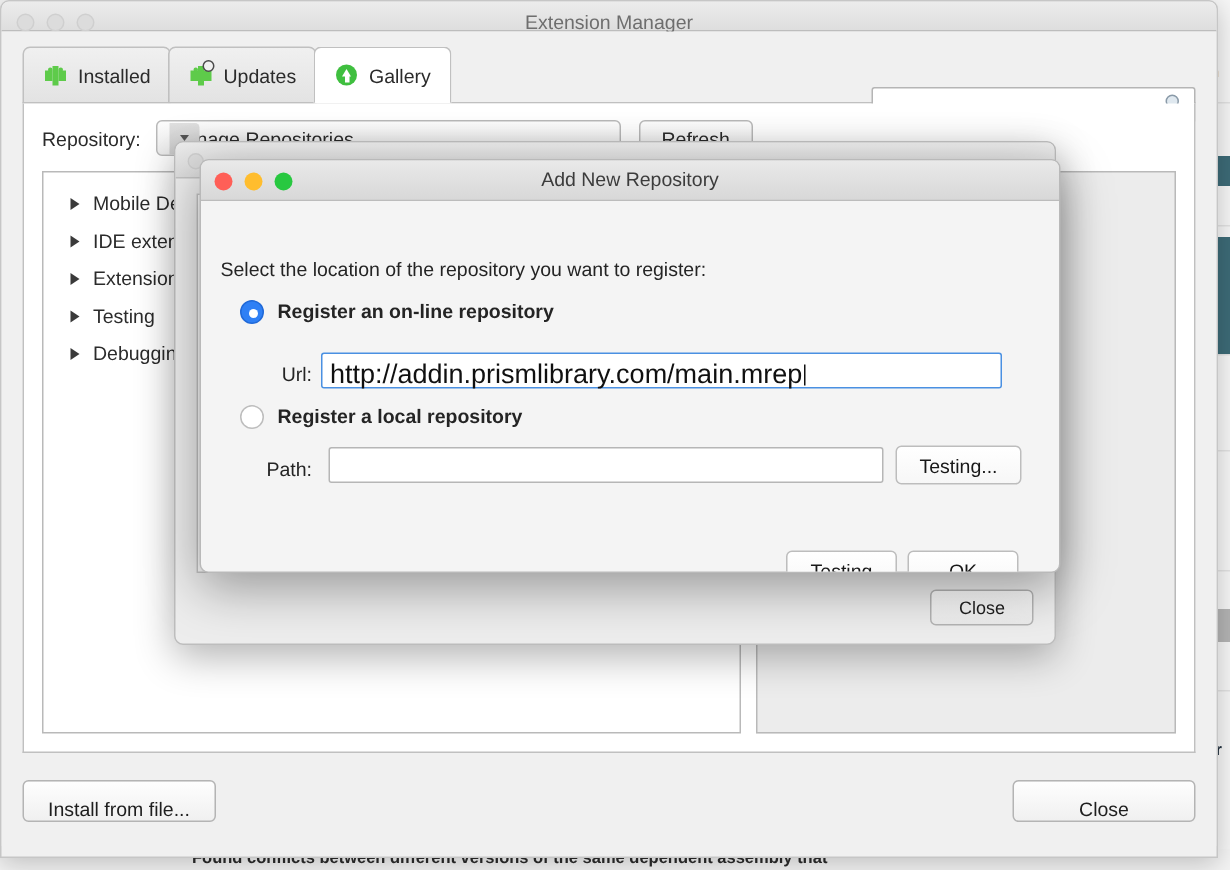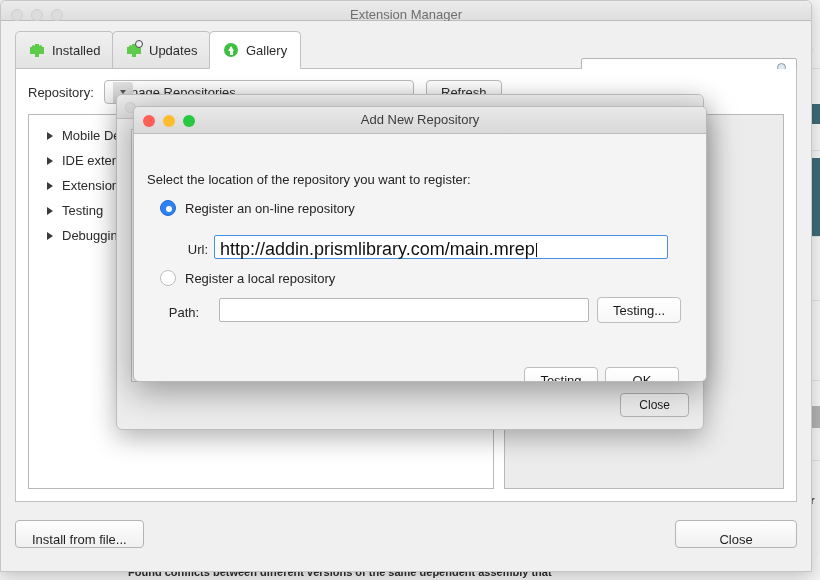--- a/index.html
+++ b/index.html
@@ -245,21 +245,21 @@
   }
   .dialog .tb .title {
     position: absolute; left: 0; right: 0; top: 5px;
     text-align: center; font-size: 13px; color: #3c3c3c;
   }
   .dialog .tb .lights { left: 9px; top: 8px; gap: 8px; }
   .dialog .tb .light { width: 12px; height: 12px; }
 
   .dlg-body { position: relative; height: 249px; }
   .dlg-prompt { position: absolute; left: 13px; top: 38px; font-size: 13px; color: #242424; }
-  .radio-row { position: absolute; display: flex; align-items: center; }
+  .radio-row { position: absolute; display: flex; align-items: flex-start; font-weight: bold; }
   .radio {
     width: 16px; height: 16px; border-radius: 50%;
     background: #ffffff; border: 1px solid #bdbdbd; position: relative;
     flex: 0 0 16px;
   }
   .radio.on { background: #2f80f5; border-color: #2069d8; }
   .radio.on:after {
     content: ""; position: absolute; left: 5px; top: 5px;
     width: 6px; height: 6px; border-radius: 50%; background: #ffffff;
   }
@@ -468,21 +468,21 @@
       <div class="field-label" style="left:30px; top:108px; width:44px;">Url:</div>
       <div class="txtfield focused" style="left:80px; top:101px; width:454px;">
         <span class="val"><span>http://addin.prismlibrary.com/main.mrep</span><span class="caret"></span></span>
       </div>
 
       <div class="radio-row" style="left:17px; top:136px;">
         <span class="radio"></span>
         <span>Register a local repository</span>
       </div>
 
-      <div class="field-label" style="left:26px; top:171px; width:48px;text-align:center;">Path:</div>
+      <div class="field-label" style="left:26px; top:171px; width:48px;">Path:</div>
       <div class="txtfield" style="left:85px; top:164px; width:370px;">
         <span class="val"></span>
       </div>
       <div class="dlg-btn" style="left:463px; top:163px; width:84px;">
         <span>Testing...</span>
       </div>
 
       <div class="dlg-btn" style="left:390px; top:233px; width:74px;">
         <span>Testing</span>
       </div>

